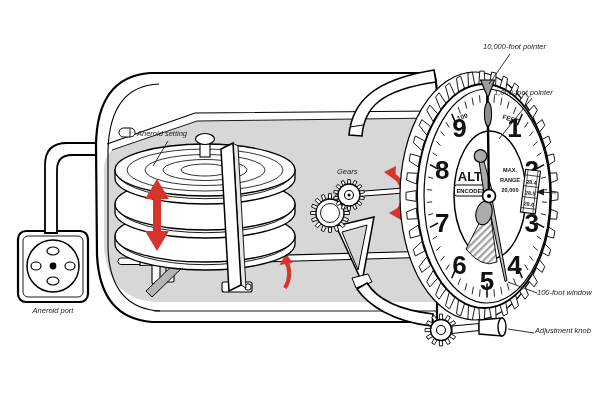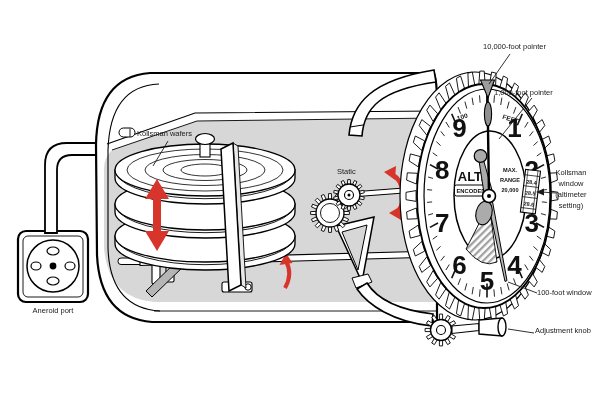--- a/index.html
+++ b/index.html
@@ -1,19 +1,19 @@
 <!DOCTYPE html>
 <html><head>
 <meta charset="utf-8">
 <style>
   html,body{margin:0;padding:0;background:#fff;}
   #stage{position:relative;width:600px;height:400px;background:#fff;overflow:hidden;
          font-family:"Liberation Sans",sans-serif;}
   #stage svg{position:absolute;left:0;top:0;}
-  .lbl{position:absolute;font-size:7.5px;color:#1a1a1a;line-height:1.45;white-space:nowrap;}
+  .lbl{position:absolute;font-size:7.5px;color:#1a1a1a;line-height:1.45;white-space:nowrap;font-style:italic;}
   .lbl.wrap{white-space:normal;text-align:center;}
   .dialnum{font:bold 26px "Liberation Sans",sans-serif;fill:#111;}
   text{font-family:"Liberation Sans",sans-serif;}
 </style>
 </head>
 <body>
 
 <div id="stage">
 <svg width="600" height="400" viewBox="0 0 600 400">
   <defs>
@@ -320,21 +320,20 @@
     <line x1="168" y1="141" x2="153" y2="166"></line>
     <line x1="510" y1="54" x2="489" y2="84"></line>
     <line x1="532" y1="98" x2="499" y2="139"></line>
     <line x1="556" y1="193" x2="541" y2="192"></line>
     <line x1="537" y1="293" x2="508" y2="282"></line>
     <line x1="534" y1="333" x2="508" y2="329"></line>
   </g>
   <polygon points="536,192 544,188.5 544,195.5" fill="#1a1a1a"></polygon>
 </svg>
 
-<div class="lbl" style="left:137px;top:129px">Kollsman wafers</div>
-<div class="lbl" style="left:337px;top:167px">Static</div>
+<div class="lbl" style="left:137px;top:129px">Aneroid setting</div>
+<div class="lbl" style="left:337px;top:167px">Gears</div>
 <div class="lbl wrap" style="left:18px;top:306px;width:70px">Aneroid port</div>
 <div class="lbl" style="left:483px;top:42px">10,000-foot pointer</div>
 <div class="lbl" style="left:494px;top:88px">1,000-foot pointer</div>
-<div class="lbl wrap" style="left:544px;top:168px;width:54px">Kollsman window (altimeter setting)</div>
 <div class="lbl" style="left:537px;top:288px">100-foot window</div>
 <div class="lbl" style="left:535px;top:326px">Adjustment knob</div>
 </div>
 
 </body></html>

